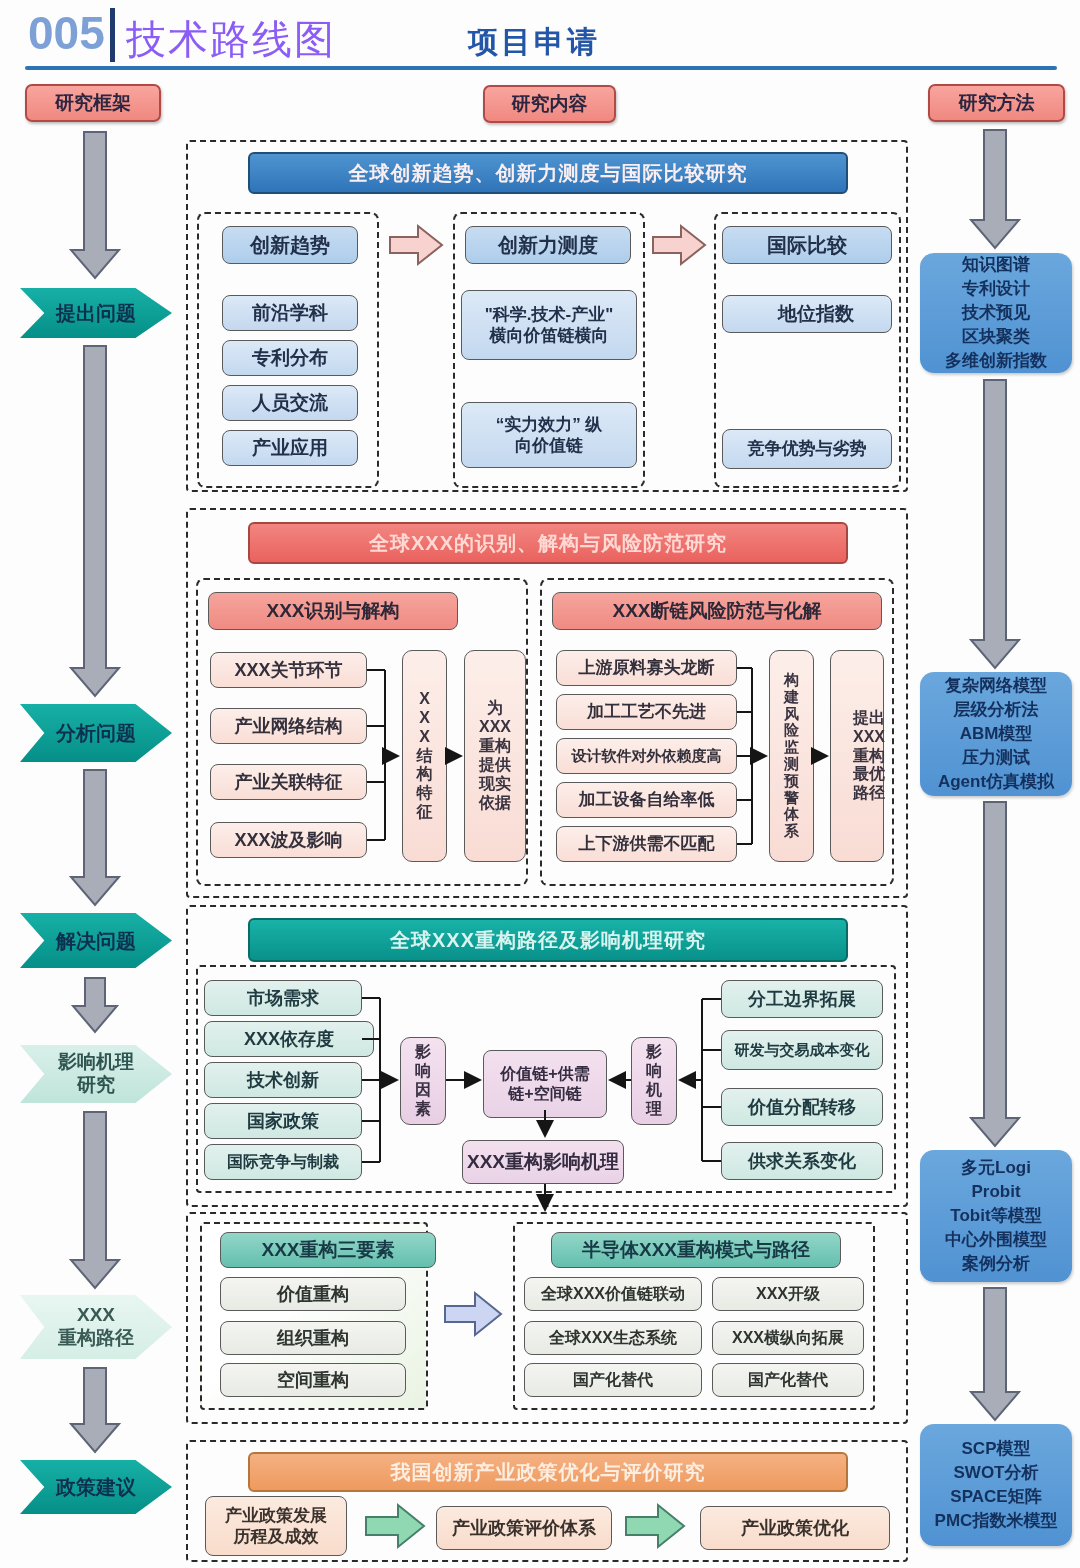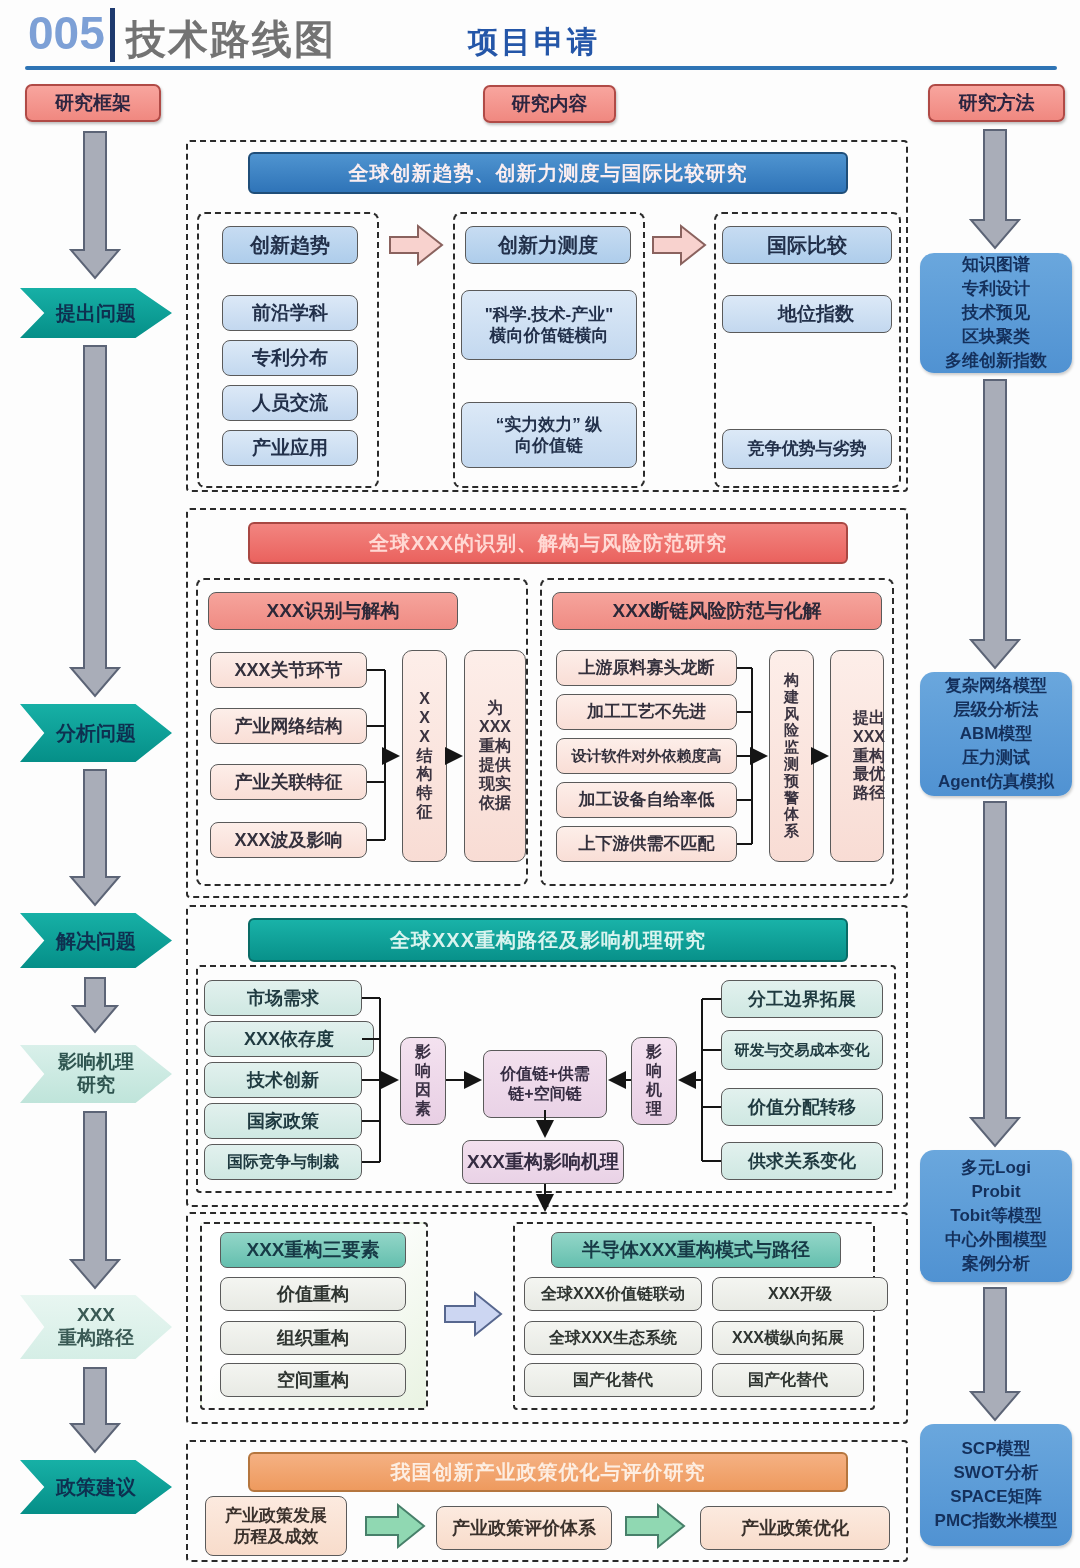--- a/index.html
+++ b/index.html
@@ -29,21 +29,21 @@
   .method{display:flex;flex-direction:column;align-items:center;justify-content:center;background:linear-gradient(#6aa7dd,#5092d2);border-radius:14px;font-weight:700;font-size:17px;color:#14305c;line-height:1.42;text-align:center;white-space:pre-line;box-shadow:1px 2px 3px rgba(0,0,0,.2);}
   .overlay{position:absolute;left:0;top:0;pointer-events:none;}
 </style>
 </head>
 <body>
 
 <div id="stage">
 
   <div class="abs" style="left:28px;top:6px;font-size:46px;font-weight:600;color:#7da0d6;">005</div>
   <div class="abs" style="left:110px;top:8px;width:5px;height:54px;background:#1e3a6e;"></div>
-  <div class="abs" style="left:126px;top:12px;font-size:40px;font-weight:700;color:#737373;letter-spacing:2px;">技术路线图</div>
+  <div class="abs" style="left:126px;top:12px;font-size:40px;font-weight:400;color:#8b5cf6;letter-spacing:2px;">技术路线图</div>
   <div class="abs" style="left:468px;top:22px;font-size:30px;font-weight:800;color:#2456a8;letter-spacing:3px;">项目申请</div>
   <div class="abs" style="left:25px;top:66px;width:1032px;height:4px;background:#2e74b5;border-radius:2px;"></div>
 
   <div class="abs hdrbox" style="left:25px;top:84px;width:136px;height:38px;">研究框架</div>
   <div class="abs hdrbox" style="left:483px;top:85px;width:133px;height:38px;">研究内容</div>
   <div class="abs hdrbox" style="left:928px;top:84px;width:137px;height:38px;">研究方法</div>
 
   <div class="abs chev t" style="left:20px;top:288px;width:152px;height:50px;">提出问题</div>
   <div class="abs chev t" style="left:20px;top:704px;width:152px;height:58px;">分析问题</div>
   <div class="abs chev t" style="left:20px;top:913px;width:152px;height:55px;">解决问题</div>
@@ -164,29 +164,29 @@
 
   <div class="abs node teal-node" style="left:721px;top:980px;width:162px;height:38px;">分工边界拓展</div>
   <div class="abs node teal-node" style="left:721px;top:1030px;width:162px;height:40px;font-size:15px;">研发与交易成本变化</div>
   <div class="abs node teal-node" style="left:721px;top:1088px;width:162px;height:38px;">价值分配转移</div>
   <div class="abs node teal-node" style="left:721px;top:1142px;width:162px;height:38px;">供求关系变化</div>
 
   <div class="abs node purple-node" style="left:462px;top:1140px;width:162px;height:44px;">XXX重构影响机理</div>
 
   <div class="abs dashed" style="left:186px;top:1212px;width:722px;height:212px;"></div>
   <div class="abs dashed" style="left:200px;top:1222px;width:228px;height:188px;background:linear-gradient(135deg,#ffffff 40%,#e9f3e2);"></div>
-  <div class="abs node teal-head" style="left:220px;top:1232px;width:186px;height:36px;border-radius:7px;">XXX重构三要素</div>
+  <div class="abs node teal-head" style="left:220px;top:1232px;width:216px;height:36px;">XXX重构三要素</div>
   <div class="abs node gray-node" style="left:220px;top:1277px;width:186px;height:34px;">价值重构</div>
   <div class="abs node gray-node" style="left:220px;top:1321px;width:186px;height:34px;">组织重构</div>
   <div class="abs node gray-node" style="left:220px;top:1363px;width:186px;height:34px;">空间重构</div>
 
   <div class="abs dashed" style="left:513px;top:1222px;width:362px;height:188px;"></div>
-  <div class="abs node teal-head" style="left:551px;top:1232px;width:290px;height:36px;border-radius:7px;">半导体XXX重构模式与路径</div>
+  <div class="abs node teal-head" style="left:551px;top:1232px;width:290px;height:36px;">半导体XXX重构模式与路径</div>
   <div class="abs node gray-node" style="left:524px;top:1277px;width:178px;height:34px;font-size:16px;">全球XXX价值链联动</div>
-  <div class="abs node gray-node" style="left:712px;top:1277px;width:176px;height:34px;font-size:16px;">XXX开级</div>
+  <div class="abs node gray-node" style="left:712px;top:1277px;width:152px;height:34px;font-size:16px;">XXX开级</div>
   <div class="abs node gray-node" style="left:524px;top:1321px;width:178px;height:34px;font-size:16px;">全球XXX生态系统</div>
   <div class="abs node gray-node" style="left:712px;top:1321px;width:152px;height:34px;font-size:16px;">XXX横纵向拓展</div>
   <div class="abs node gray-node" style="left:524px;top:1363px;width:178px;height:34px;font-size:16px;">国产化替代</div>
   <div class="abs node gray-node" style="left:712px;top:1363px;width:152px;height:34px;font-size:16px;">国产化替代</div>
 
   <div class="abs dashed" style="left:186px;top:1440px;width:722px;height:122px;"></div>
   <div class="abs titlebar" style="left:248px;top:1452px;width:600px;height:40px;background:linear-gradient(#f5b183,#ee9a5e);border:2px solid #b5763e;color:#fdeee2;">我国创新产业政策优化与评价研究</div>
   <div class="abs node orange-node" style="left:205px;top:1496px;width:142px;height:60px;font-size:17px;">产业政策发展
 历程及成效</div>
   <div class="abs node orange-node" style="left:436px;top:1506px;width:176px;height:44px;">产业政策评价体系</div>

